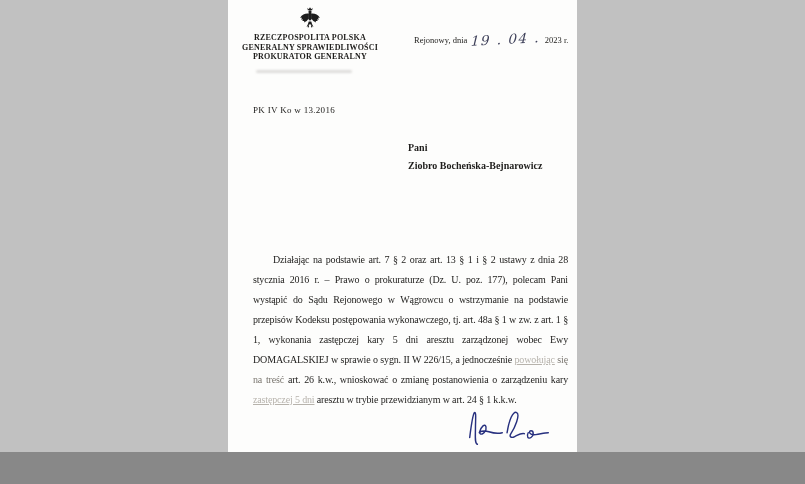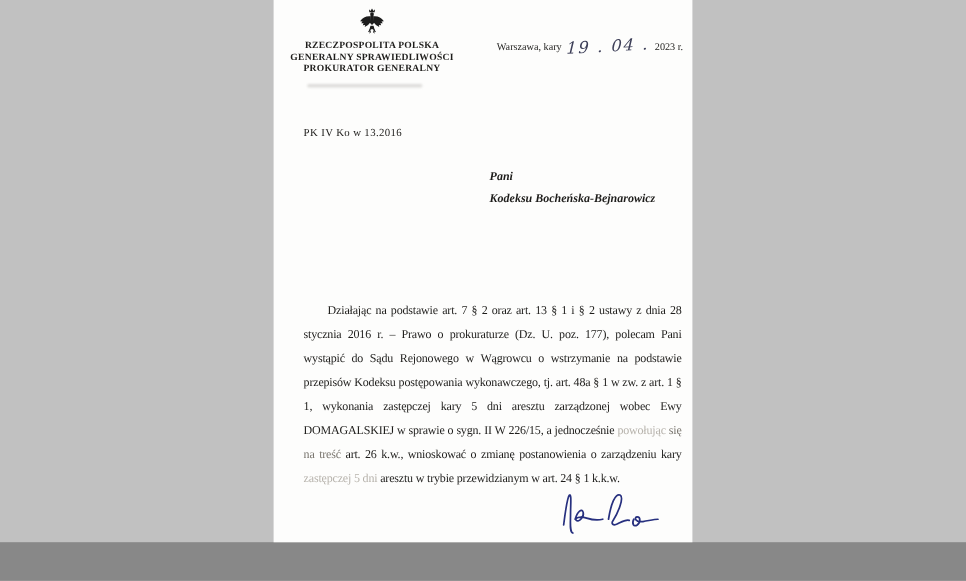--- a/index.html
+++ b/index.html
@@ -83,36 +83,35 @@
   
   .addressee {
     position: absolute;
     top: 139px;
     left: 180px;
     font-weight: bold;
     font-size: 10px;
     line-height: 18.4px;
     color: var(--ink, #1e1d1b);
     white-space: nowrap;
-    font-style: italic;
   }
   
   .bodytext {
     position: absolute;
     top: 250px;
     left: 25px;
     width: 315px;
     font-size: 10px;
     line-height: 20px;
     text-align: justify;
     text-indent: 20px;
     color: var(--ink, #1e1d1b);
     letter-spacing: -0.15px;
   }
-  .seg-faded { color: var(--ink-faded, #b7b3ac); }
+  .seg-faded { color: var(--ink-faded, #b7b3ac); text-decoration: underline; }
   .seg-mid { color: var(--ink-mid, #7a766f); }
   
   .signature-block {
     position: absolute;
     left: 227px;
     top: 403px;
     width: 130px;
   }
   .signature-block svg { display: block; margin-left: 8px; }
   .signatory {
@@ -144,30 +143,30 @@
           <path d="M13.8,19.4 L15.8,22.6 L14,22 L14.4,24 L13,22.6 Z"></path>
         </g>
       </svg>
       <div class="lh-line">RZECZPOSPOLITA POLSKA</div>
       <div class="lh-line">GENERALNY  SPRAWIEDLIWOŚCI</div>
       <div class="lh-line">PROKURATOR GENERALNY</div>
     </div>
     <div class="smudge"></div>
 
     <div class="dateline">
-      <span>Warszawa, kary</span>
+      <span>Rejonowy, dnia</span>
       <span class="date-hand">19 . 04 .</span>
       <span>2023 r.</span>
     </div>
 
     <div class="refline">PK IV Ko w 13.2016</div>
 
     <div class="addressee">
       <div>Pani</div>
-      <div>Kodeksu Bocheńska-Bejnarowicz</div>
+      <div>Ziobro Bocheńska-Bejnarowicz</div>
     </div>
 
     <p class="bodytext"><span>Działając na podstawie art. 7 § 2 oraz art. 13 § 1 i § 2 ustawy z dnia 28 stycznia 2016 r. – Prawo o prokuraturze (Dz. U. poz. 177), polecam Pani wystąpić do Sądu Rejonowego w Wągrowcu o wstrzymanie na podstawie przepisów Kodeksu postępowania wykonawczego, tj. art. 48a § 1 w zw. z art. 1 § 1, wykonania zastępczej kary 5 dni aresztu zarządzonej wobec Ewy DOMAGALSKIEJ w sprawie o sygn. II W 226/15, a jednocześnie</span> <span class="seg-faded">powołując</span> <span class="seg-mid">się na treść</span> <span>art. 26 k.w., wnioskować o zmianę postanowienia o zarządzeniu kary</span> <span class="seg-faded">zastępczej 5 dni</span> <span>aresztu w trybie przewidzianym w art. 24 § 1 k.k.w.</span></p>
 
     <div class="signature-block">
       <svg width="92" height="46" viewBox="0 0 92 48">
         <g fill="none" stroke="#27307f" stroke-width="1.5" stroke-linecap="round">
           <path d="M5,36 C6,28 8,12 10,10 C12,9 11,18 11,26 C11,34 10,42 13,43"></path>
           <path d="M15,31 C17,24 21,21 22,25 C23,29 18,34 16,32 C14,30 19,28 25,30 C31,32 35,32 39,31"></path>
           <path d="M44,31 C46,18 50,8 54,10 C58,12 52,26 48,32 C46,35 48,37 52,35 C56,33 59,31 62,32"></path>

